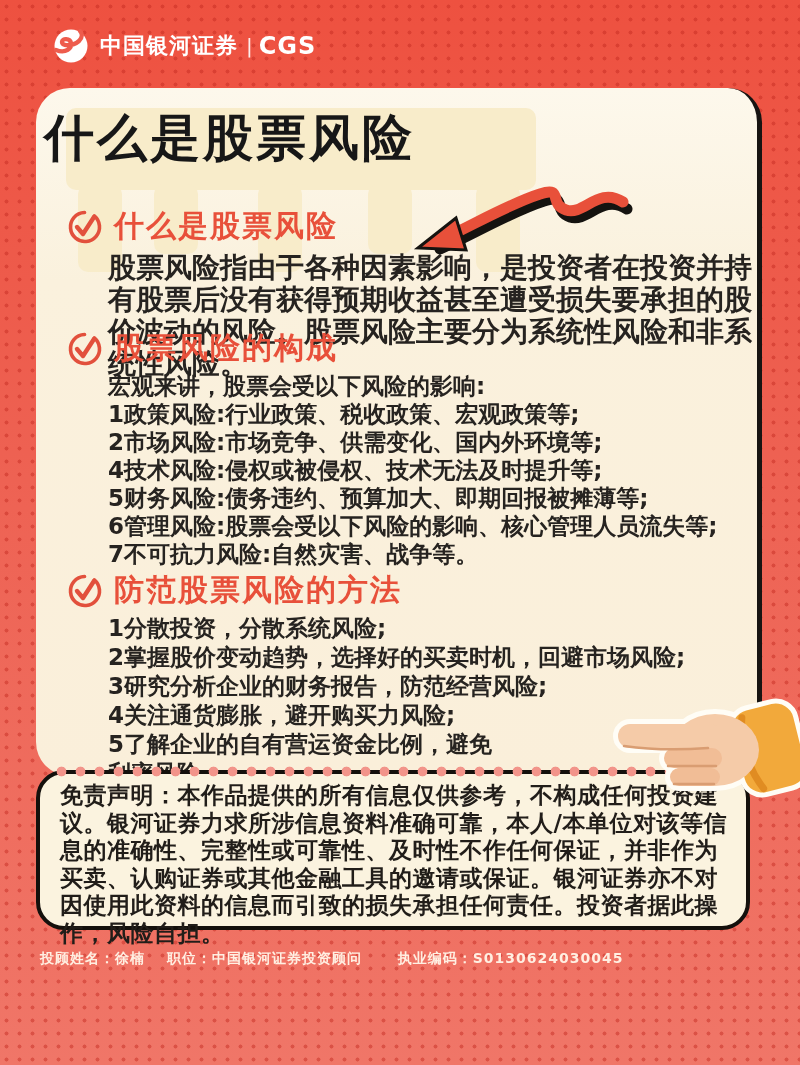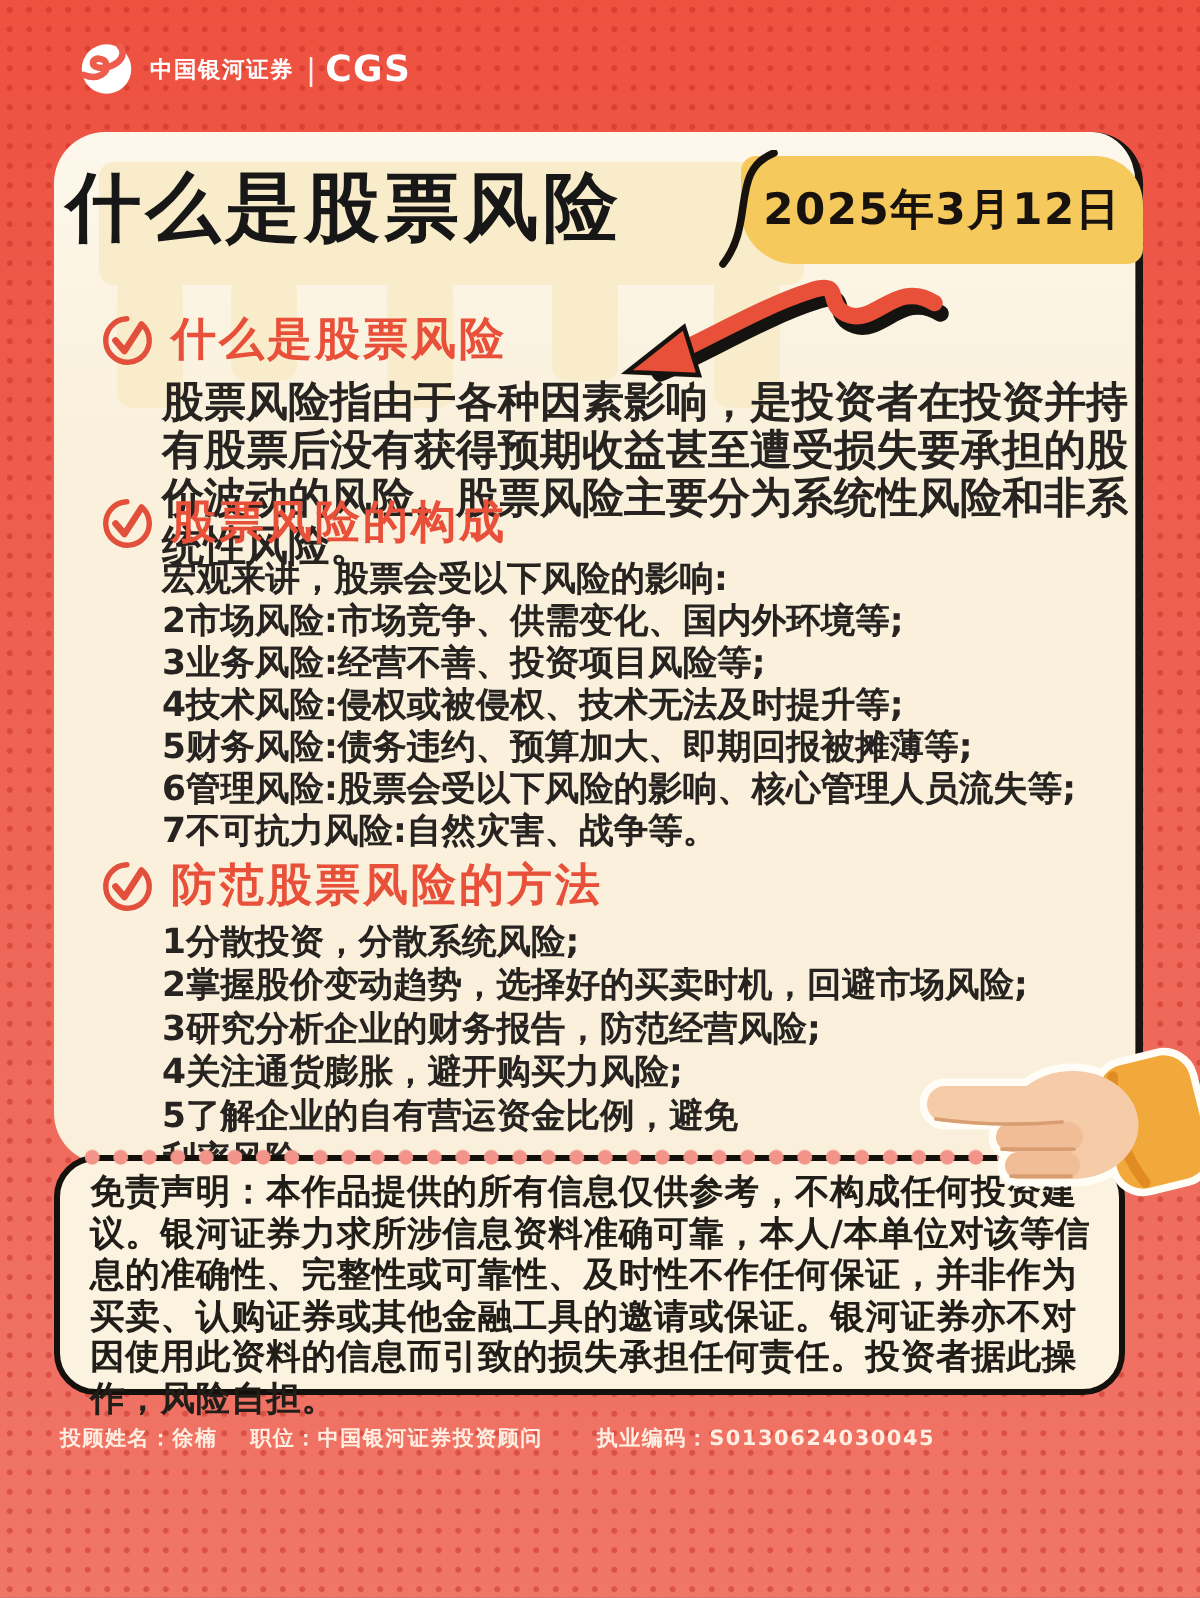--- a/index.html
+++ b/index.html
@@ -7,21 +7,21 @@
   .poster{
     position:relative;width:800px;height:1065px;overflow:hidden;
     background-color:#ee5c4d;
     background-image:
       radial-gradient(rgba(196,42,32,.48) 1.7px, rgba(196,42,32,0) 2.3px),
       linear-gradient(180deg,#ee5140 0%,#ee6253 45%,#f07668 100%);
     background-size:13px 13px,100% 100%;
   }
   
   .brand{position:absolute;top:27px;left:52px;display:flex;align-items:center;color:#fff;}
-  .brand .cn{font-size:15px;font-weight:700;letter-spacing:1px;margin-left:10px;}
+  .brand .cn{font-size:22px;font-weight:700;letter-spacing:1px;margin-left:10px;}
   .brand .bar{font-size:20px;font-weight:400;margin:0 6px 0 8px;opacity:.9;}
   .brand .en{font-size:24px;font-weight:700;letter-spacing:1px;}
   
   .main-card{
     position:absolute;left:36px;top:88px;width:721px;height:688px;
     background:linear-gradient(180deg,#fdf8ec 0%,#faf1dd 28%,#faefda 100%);
     border-right:5px solid #171412;border-radius:34px;
   }
   .wm{position:absolute;background:#f8ecca;border-radius:10px;}
   .wm-block{left:30px;top:20px;width:470px;height:82px;}
@@ -99,26 +99,20 @@
   <section class="main-card">
     <div class="wm wm-block"></div>
     <div class="wm wm-b1"></div>
     <div class="wm wm-b2"></div>
     <div class="wm wm-b3"></div>
     <div class="wm wm-b4"></div>
     <div class="wm wm-b5"></div>
 
     <h1 class="page-title">什么是股票风险</h1>
 
-    <div class="date-badge">
-      <svg class="swoosh" width="42" height="80" viewBox="0 0 42 80">
-        <path d="M38,2 C8,14 26,48 4,76" fill="none" stroke="#17120d" stroke-width="5" stroke-linecap="round"></path>
-      </svg>
-      <span>2025年3月12日</span>
-    </div>
 
     <svg class="arrow" width="250" height="80" viewBox="0 0 250 80">
       <g transform="translate(4,7)" fill="none" stroke="#151310" stroke-width="11" stroke-linecap="round" stroke-linejoin="round">
         <path d="M235,18 C210,2 196,32 178,26 C160,20 176,2 152,10 C120,20 80,44 48,58"></path>
       </g>
       <g fill="none" stroke="#e8503a" stroke-width="11" stroke-linecap="round" stroke-linejoin="round">
         <path d="M235,18 C210,2 196,32 178,26 C160,20 176,2 152,10 C120,20 80,44 48,58"></path>
       </g>
       <path d="M68,34 L30,64 L78,66 Z" fill="#e8503a" stroke="#151310" stroke-width="3"></path>
     </svg>
@@ -134,22 +128,22 @@
 
     <div class="sec-head sh2">
       <svg class="chk" width="38" height="38" viewBox="0 0 38 38">
         <circle cx="19" cy="19" r="14.5" fill="none" stroke="#e2503c" stroke-width="3.6" stroke-dasharray="80 12" transform="rotate(-50 19 19)" stroke-linecap="round"></circle>
         <path d="M11,19 L17,26 L28,9" fill="none" stroke="#e2503c" stroke-width="4.4" stroke-linecap="round" stroke-linejoin="round"></path>
       </svg>
       <h2>股票风险的构成</h2>
     </div>
     <div class="list list-1">
       <div>宏观来讲，股票会受以下风险的影响:</div>
+      <div>1政策风险:行业政策、税收政策、宏观政策等;</div>
       <div>2市场风险:市场竞争、供需变化、国内外环境等;</div>
-      <div>3业务风险:经营不善、投资项目风险等;</div>
       <div>4技术风险:侵权或被侵权、技术无法及时提升等;</div>
       <div>5财务风险:债务违约、预算加大、即期回报被摊薄等;</div>
       <div>6管理风险:股票会受以下风险的影响、核心管理人员流失等;</div>
       <div>7不可抗力风险:自然灾害、战争等。</div>
     </div>
 
     <div class="sec-head sh3">
       <svg class="chk" width="38" height="38" viewBox="0 0 38 38">
         <circle cx="19" cy="19" r="14.5" fill="none" stroke="#e2503c" stroke-width="3.6" stroke-dasharray="80 12" transform="rotate(-50 19 19)" stroke-linecap="round"></circle>
         <path d="M11,19 L17,26 L28,9" fill="none" stroke="#e2503c" stroke-width="4.4" stroke-linecap="round" stroke-linejoin="round"></path>

